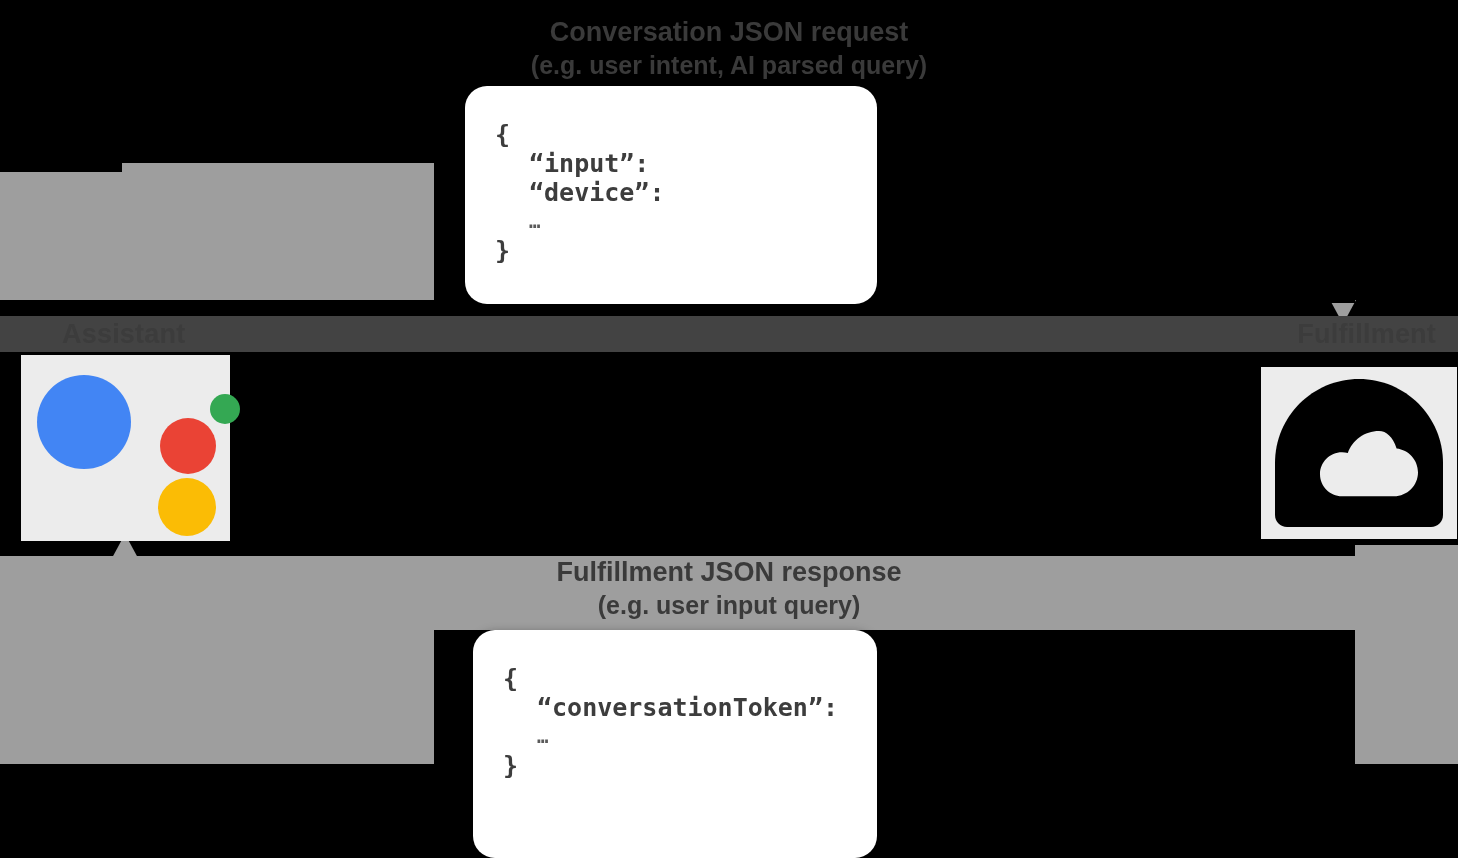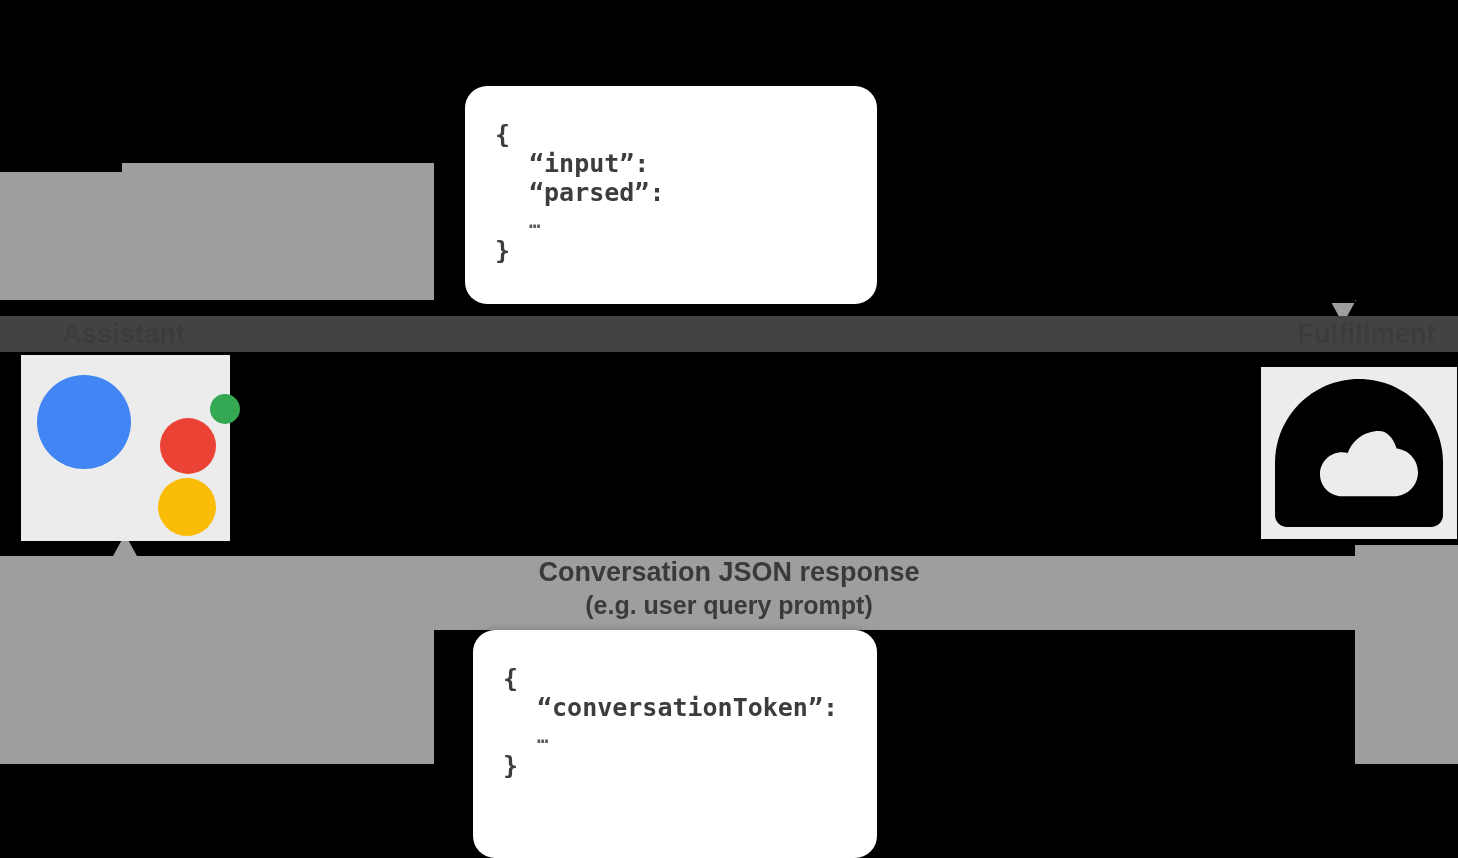--- a/index.html
+++ b/index.html
@@ -103,30 +103,34 @@
     <div class="ga-dot" id="ga-yellow"></div>
   </div>
 
   <div class="icon-tile" id="tile-fulfillment">
     <svg id="cloud-mark" viewBox="0 0 168 148">
       <path fill="#000000" d="M84 0C37.6 0 0 37.6 0 84v52c0 6.6 5.4 12 12 12h144c6.6 0 12-5.4 12-12V84C168 37.6 130.4 0 84 0z"></path>
       <path fill="#ececec" d="M104 52c-14.4 0-26.7 9.2-31.2 22.1-1.8-.5-3.8-.8-5.8-.8-12.2 0-22 9.8-22 22s9.8 22 22 22h52c13.3 0 24-10.7 24-24 0-12.4-9.4-22.6-21.4-23.9C117.8 57.9 111.4 52 104 52z"></path>
     </svg>
   </div>
 
+  <div class="caption" id="caption-top">
+    <div class="l1">Conversation JSON request</div>
+    <div class="l2">(e.g. user intent, AI parsed query)</div>
+  </div>
 
   <div class="caption" id="caption-bottom">
-    <div class="l1">Conversation JSON response</div>
-    <div class="l2">(e.g. user query prompt)</div>
+    <div class="l1">Fulfillment JSON response</div>
+    <div class="l2">(e.g. user input query)</div>
   </div>
 
   <div class="json-card" id="card-request">
     <div class="json-line">{</div>
     <div class="json-line indent">“input”:</div>
-    <div class="json-line indent">“parsed”:</div>
+    <div class="json-line indent">“device”:</div>
     <div class="json-line indent ell">…</div>
     <div class="json-line">}</div>
   </div>
 
   <div class="json-card" id="card-response">
     <div class="json-line">{</div>
     <div class="json-line indent">“conversationToken”:</div>
     <div class="json-line indent ell">…</div>
     <div class="json-line">}</div>
   </div>

